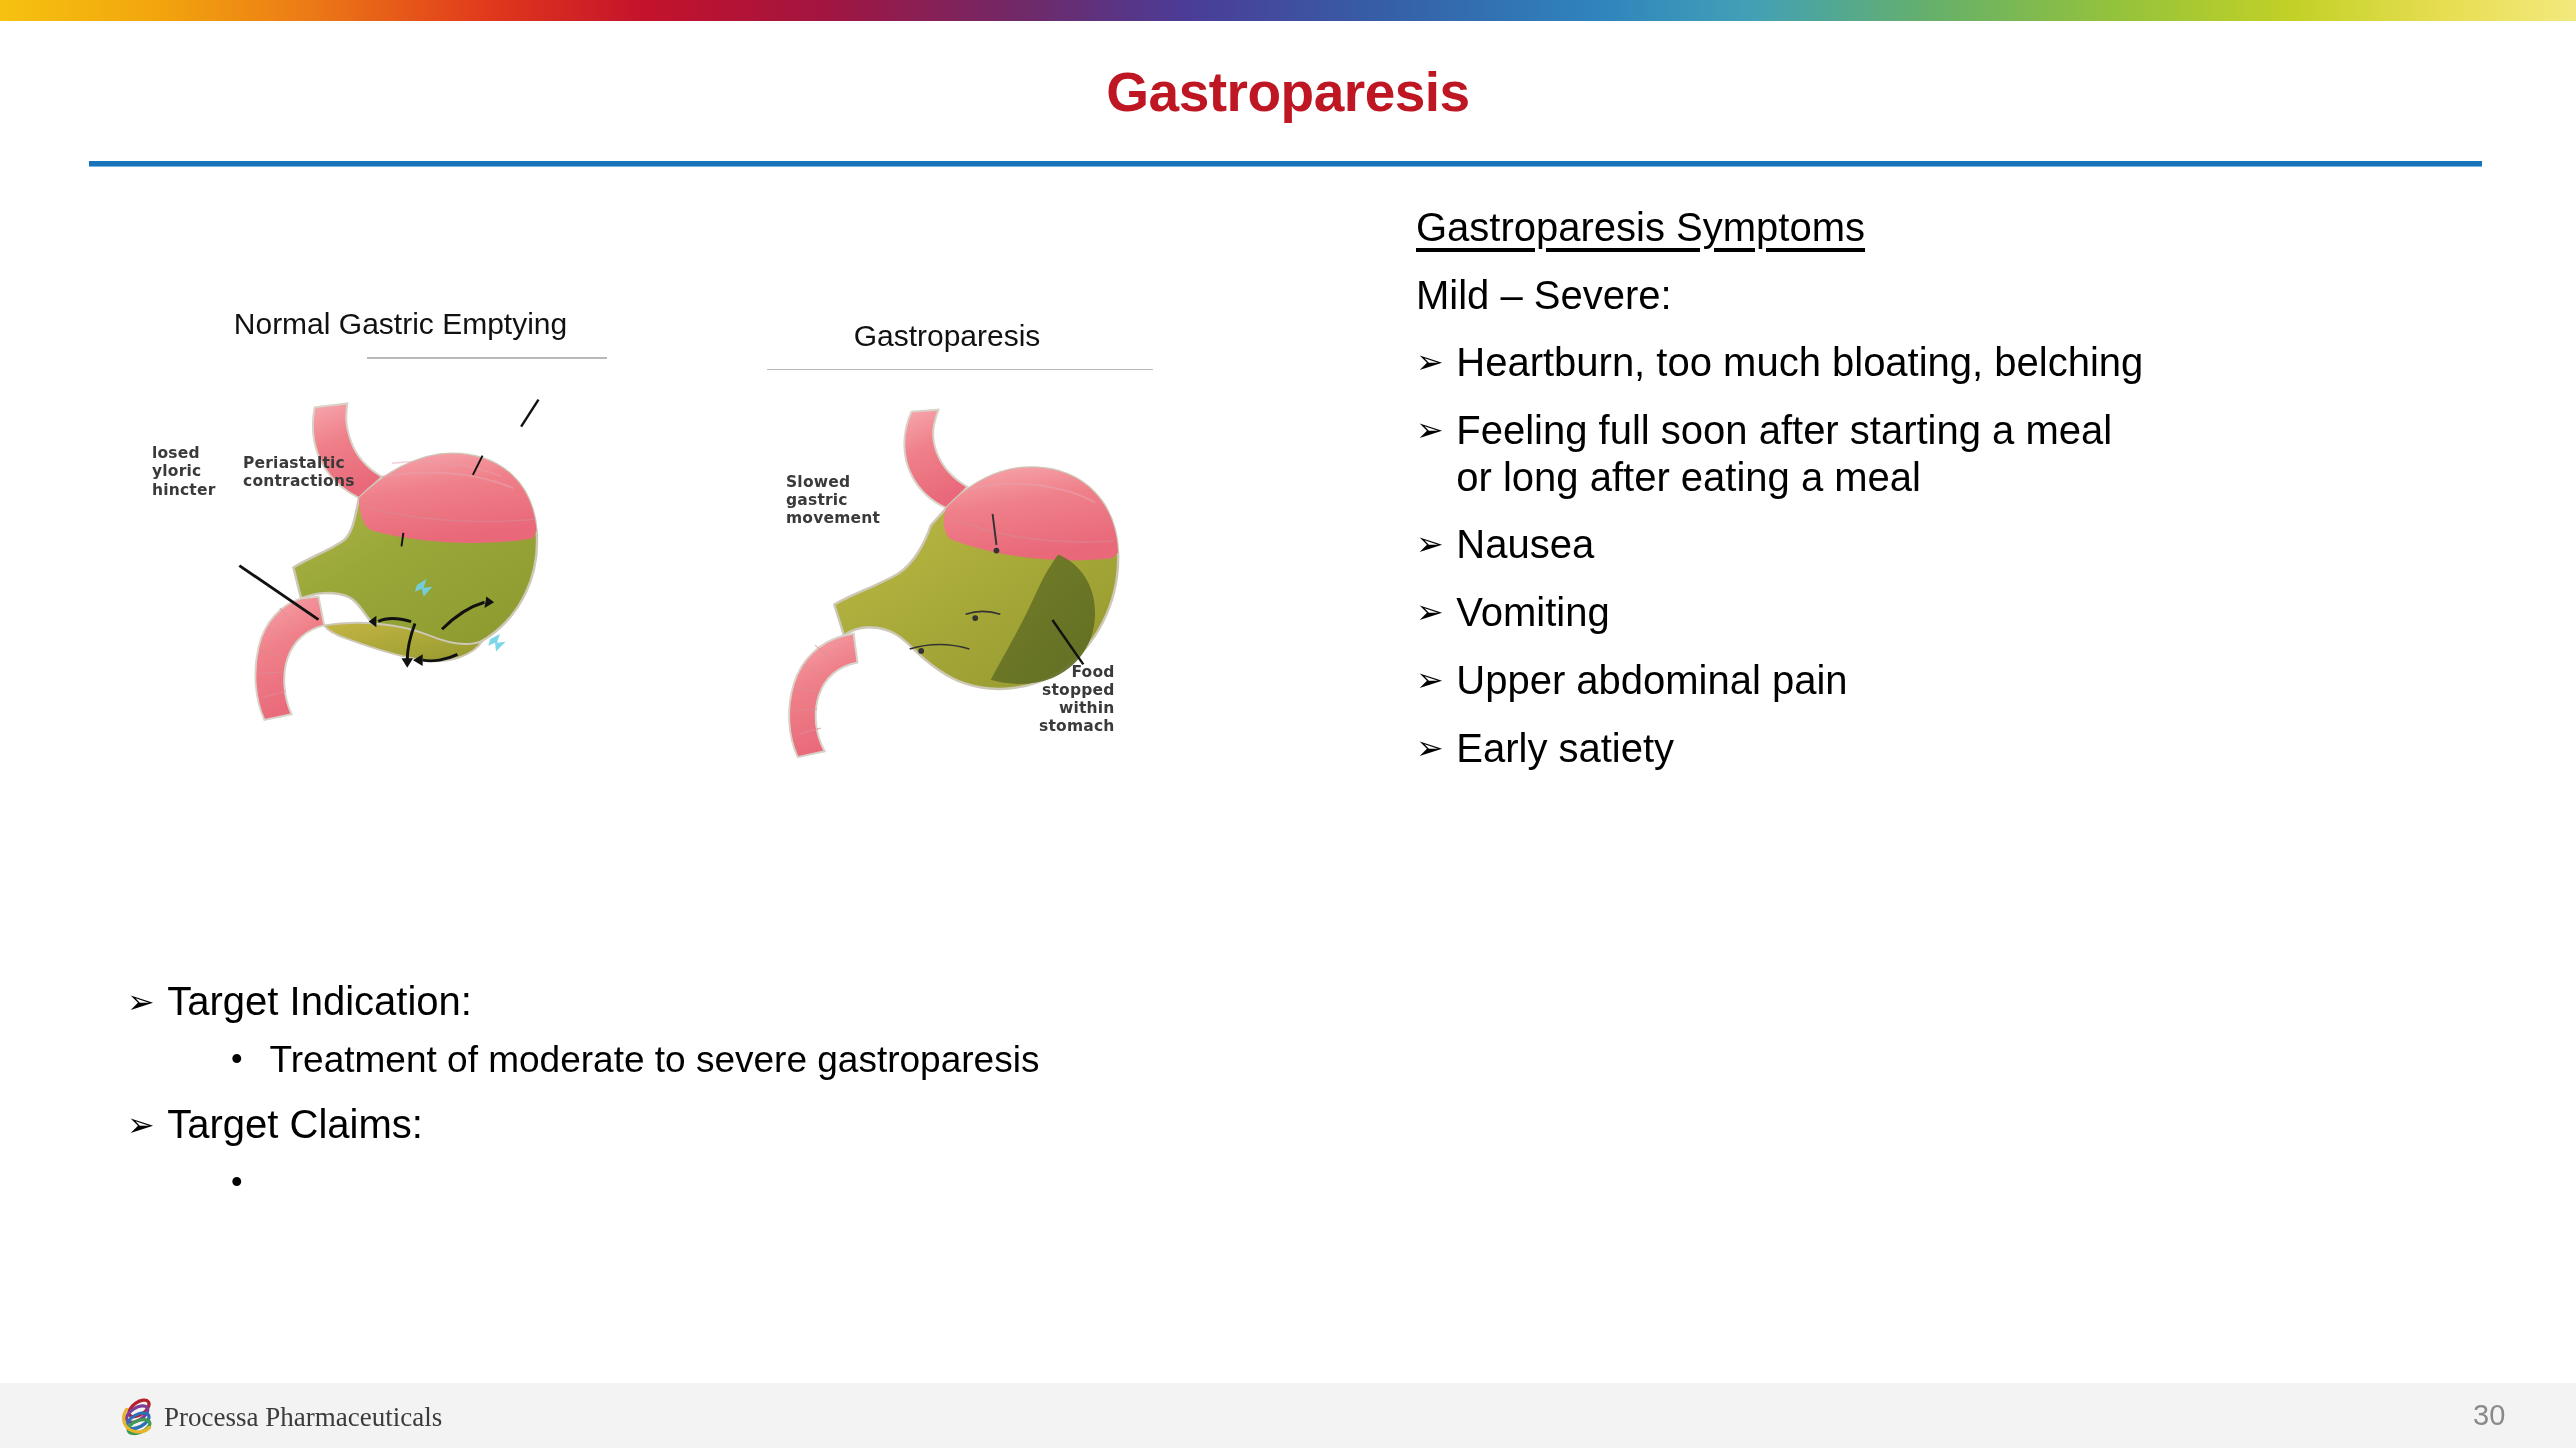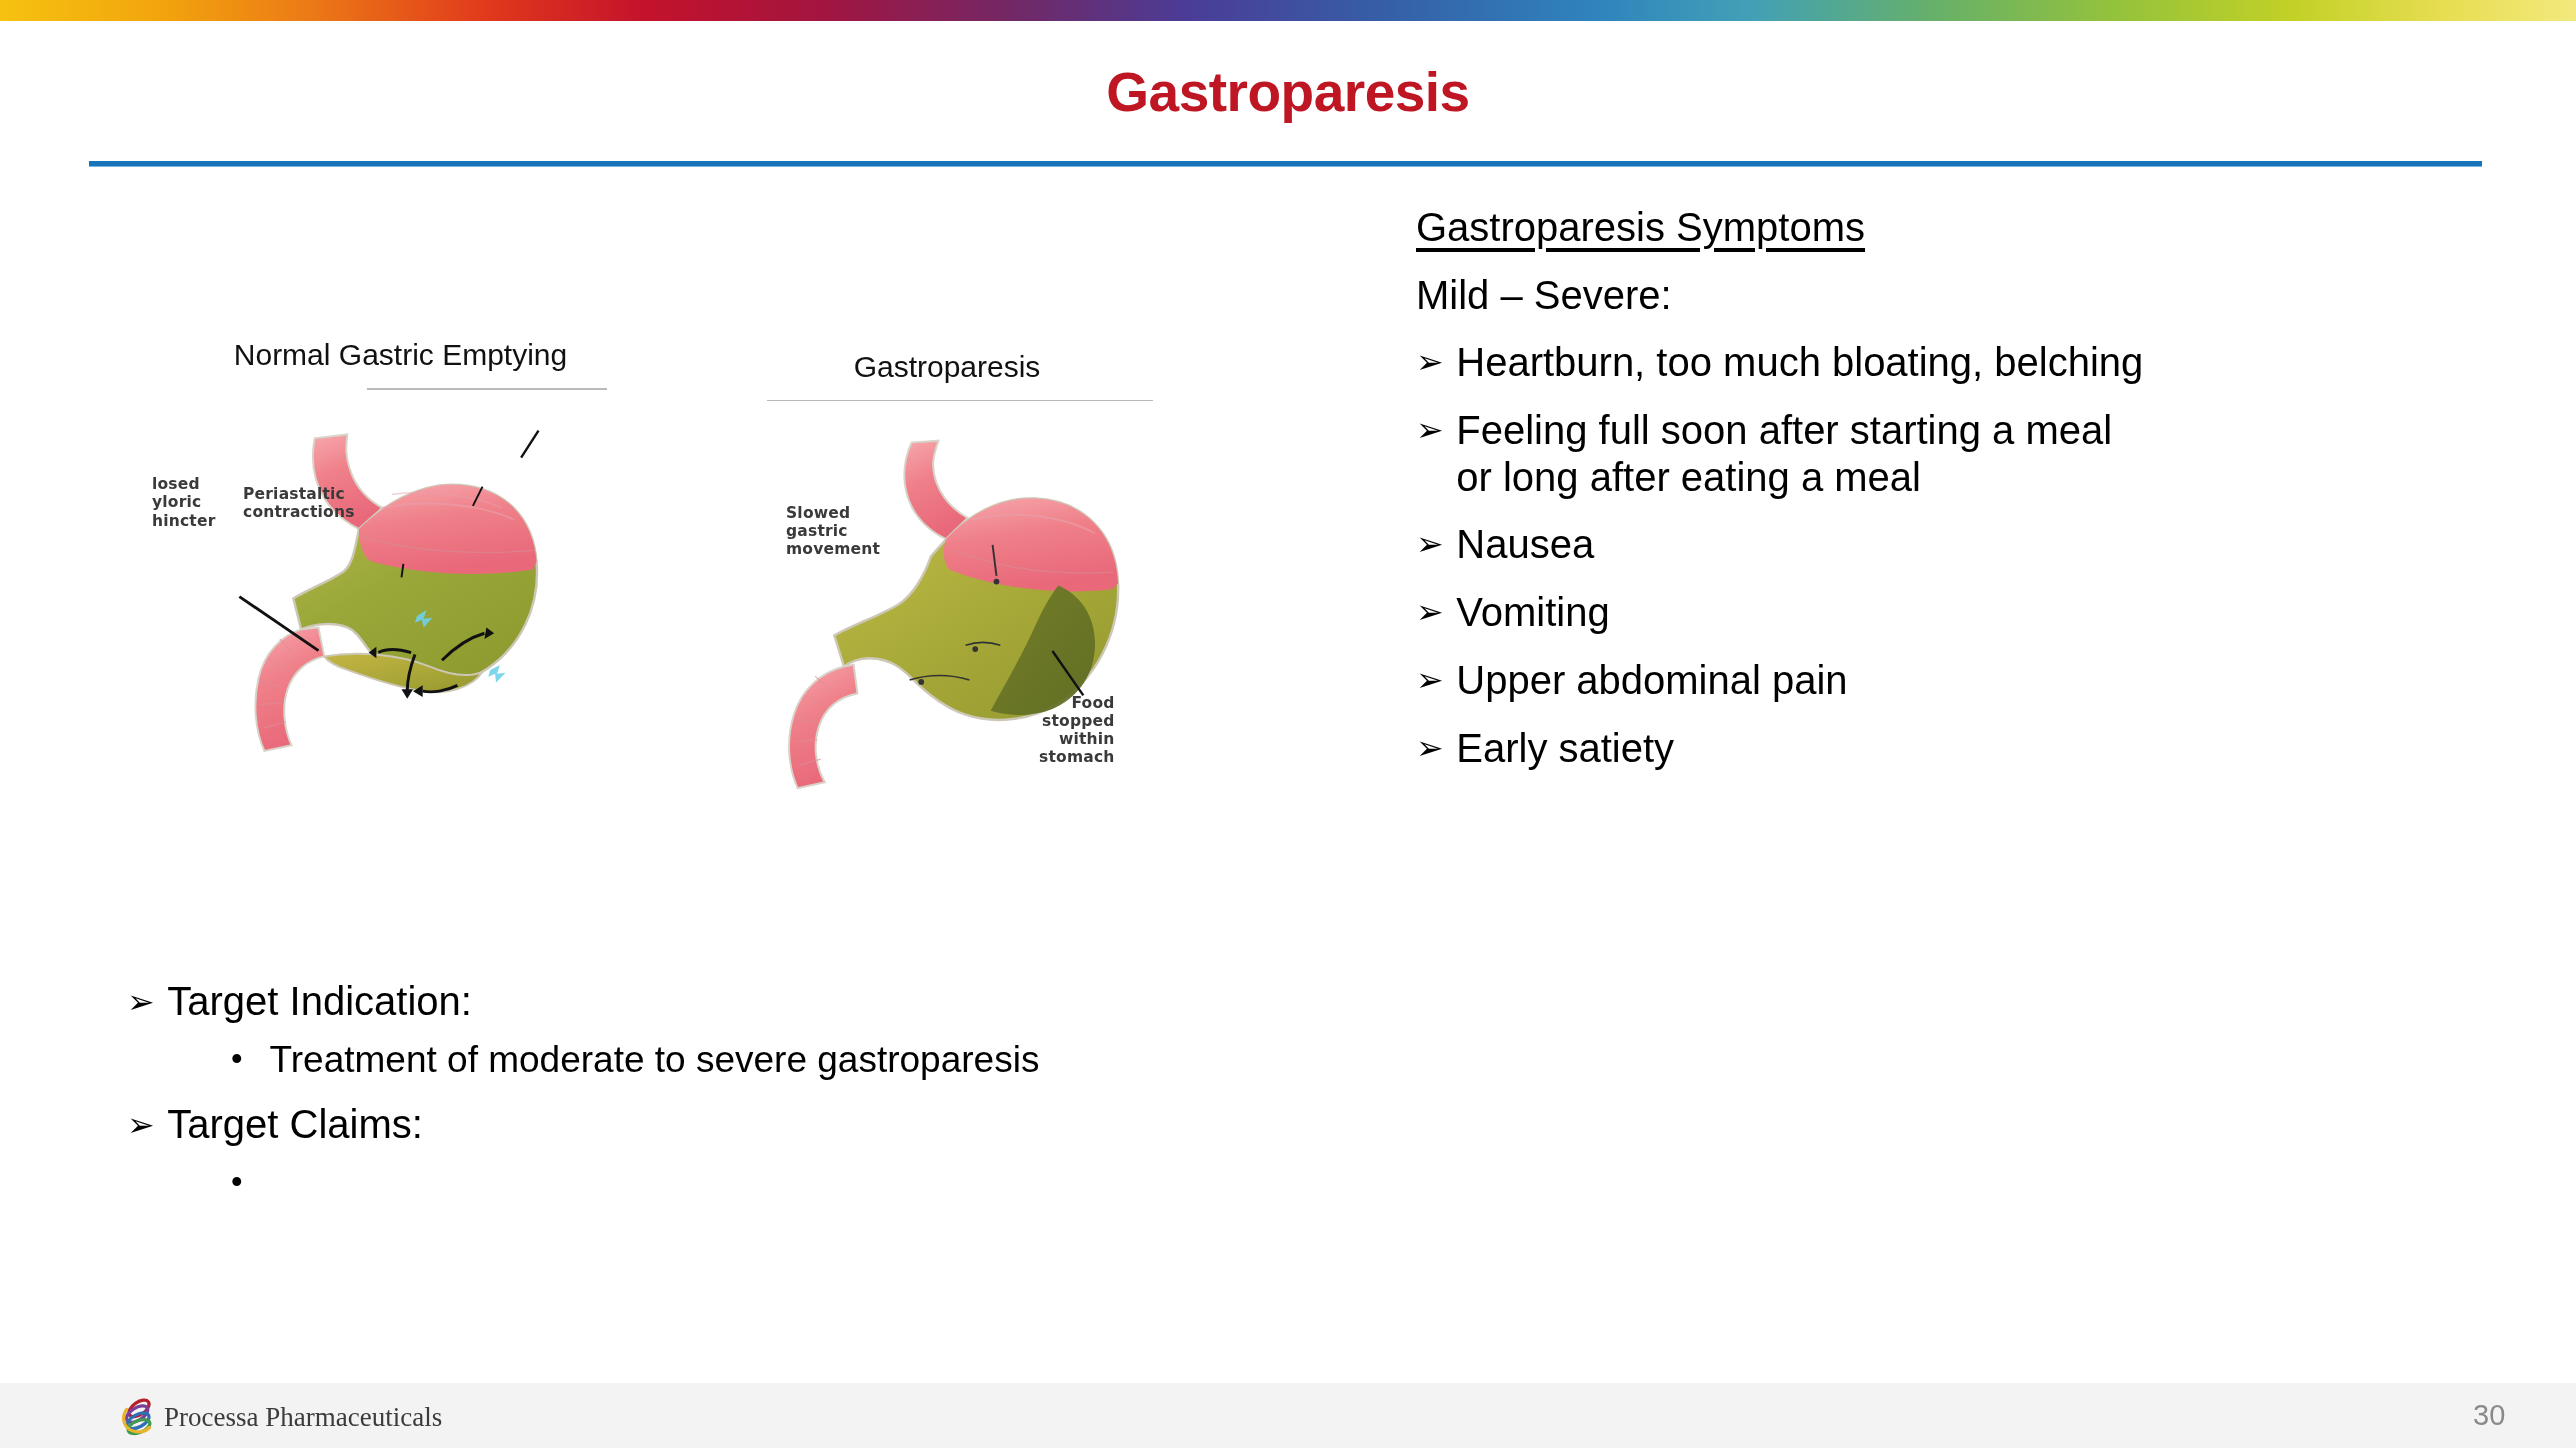--- a/index.html
+++ b/index.html
@@ -58,21 +58,21 @@
     background: #1874b8;
     border-bottom: 1.9px solid #7fb4dc;
   }
 
   
   #figures {
     position: absolute;
     left: 193px; top: 307px;
     width: 1072px; height: 502px;
   }
-  .fig { position: absolute; margin-top: 31px; }
+  .fig { position: absolute; }
   .fig-caption {
     font-size: 30px;
     color: #111;
     white-space: nowrap;
     text-align: center;
   }
   .fig-rule {
     height: 1.9px;
     background: #b9b9b9;
   }

